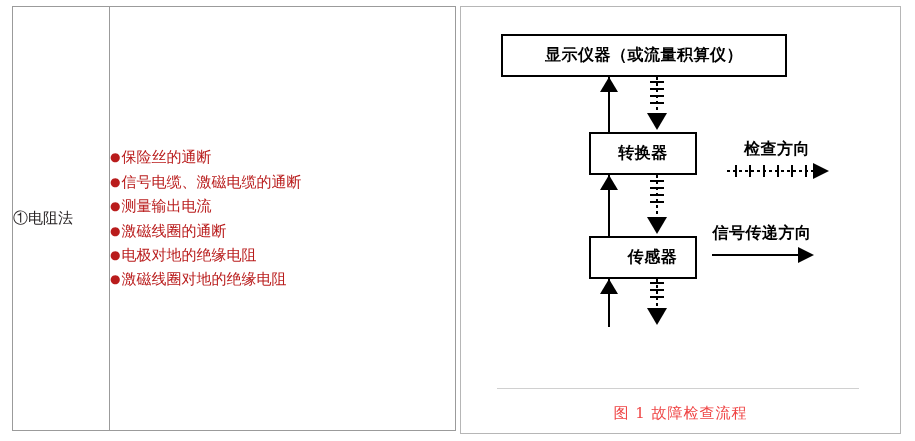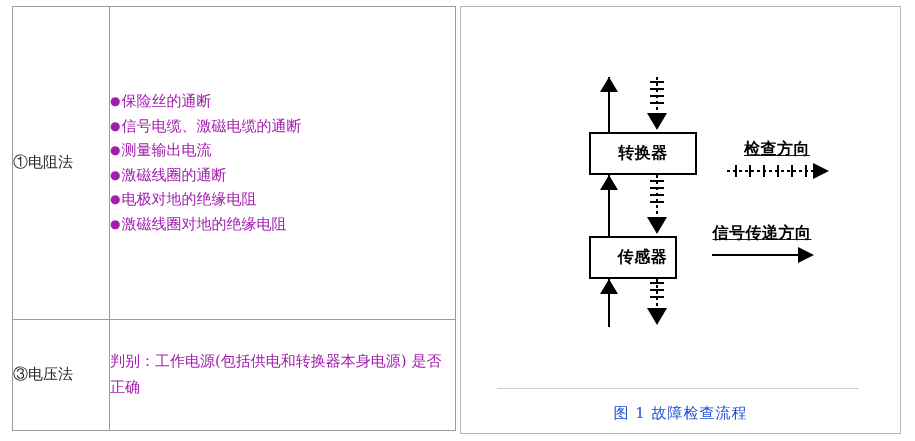--- a/index.html
+++ b/index.html
@@ -44,21 +44,21 @@
     font-family: "DejaVu Serif", "Liberation Serif", serif;
     letter-spacing: 0px;
     color: #231f20;
     white-space: nowrap;
   }
   td.content-cell {
     padding: 3px 4px 3px 6px;
     font-size: 15px;
     font-family: "DejaVu Serif", "Liberation Serif", serif;
     line-height: 1.58;
-    color: #a21caf;
+    color: #b91c1c;
   }
   ul.bullets { margin: 0; padding: 0; list-style: none; }
   ul.bullets li {
     margin: 0; padding: 0;
     white-space: nowrap;
     font-size: 15px;
     line-height: 1.63;
   }
   ul.bullets li .dot {
     font-size: 12px;
@@ -86,21 +86,21 @@
     justify-content: center;
     font-family: "DejaVu Sans", "Liberation Sans", sans-serif;
     font-weight: bold;
     font-size: 16px;
     color: #000;
     letter-spacing: 0.5px;
     white-space: nowrap;
   }
   #box-display { left: 40px;  top: 27px;  width: 286px; height: 43px; }
   #box-converter { left: 128px; top: 125px; width: 108px; height: 43px; }
-  #box-sensor    { left: 128px; top: 229px; width: 88px; height: 43px; padding-left: 19px; }
+  #box-sensor    { left: 128px; top: 229px; width: 108px; height: 43px; padding-left: 19px; }
   #box-pipe      { left: 128px; top: 320px; width: 108px; height: 43px; }
 
   .conn { position: absolute; }
 
   
   .arrow-up { position: absolute; width: 22px; }
   .arrow-up .shaft {
     position: absolute; left: 10px; top: 0; width: 2px; background: #000;
   }
   .arrow-up .head {
@@ -123,21 +123,21 @@
   }
   .arrow-down .head {
     position: absolute; left: 1px;
     width: 0; height: 0;
     border-left: 10px solid transparent;
     border-right: 10px solid transparent;
     border-top: 17px solid #000;
   }
 
   
-  .legend-item { position: absolute; text-decoration: underline; }
+  .legend-item { position: absolute; }
   .legend-label {
     font-family: "DejaVu Sans", "Liberation Sans", sans-serif;
     font-weight: bold;
     font-size: 16px;
     color: #000;
     letter-spacing: 0.5px;
     white-space: nowrap;
     text-align: center;
   }
   .legend-arrow-wrap { position: relative; height: 20px; margin-top: 2px; }
@@ -165,21 +165,21 @@
     left: 36px; bottom: 44px;
     width: 362px; height: 1px;
     background: #d0d0d0;
   }
   #figure-caption {
     position: absolute;
     left: 0; right: 0; bottom: 10px;
     text-align: center;
     font-family: "DejaVu Serif", "Liberation Serif", serif;
     font-size: 15px;
-    color: #1d4ed8;
+    color: #ef4444;
     letter-spacing: 1px;
   }
 </style>
 </head>
 <body>
 
 <div id="page">
 
   <div id="table-panel">
     <table class="method-table">
@@ -190,32 +190,27 @@
             <ul class="bullets">
               <li><span class="dot">●</span><span>保险丝的通断</span></li>
               <li><span class="dot">●</span><span>信号电缆、激磁电缆的通断</span></li>
               <li><span class="dot">●</span><span>测量输出电流</span></li>
               <li><span class="dot">●</span><span>激磁线圈的通断</span></li>
               <li><span class="dot">●</span><span>电极对地的绝缘电阻</span></li>
               <li><span class="dot">●</span><span>激磁线圈对地的绝缘电阻</span></li>
             </ul>
           </td>
         </tr>
-        <tr>
-          <td class="label-cell">③电压法</td>
-          <td class="content-cell">
-            <p class="para">判别：工作电源(包括供电和转换器本身电源) 是否正确</p>
-          </td>
-        </tr>
       </tbody>
     </table>
   </div>
 
   <div id="diagram-panel">
 
+    <div class="flow-box" id="box-display">显示仪器（或流量积算仪）</div>
 
     <div class="arrow-up conn" style="left:137px; top:70px; height:55px;">
       <div class="shaft" style="height:55px;"></div>
       <div class="head"></div>
     </div>
     <div class="arrow-down conn" style="left:185px; top:70px; height:55px;">
       <div class="shaft" style="height:40px;"></div>
       <div class="tick" style="top:4px;"></div>
       <div class="tick" style="top:11px;"></div>
       <div class="tick" style="top:18px;"></div>

